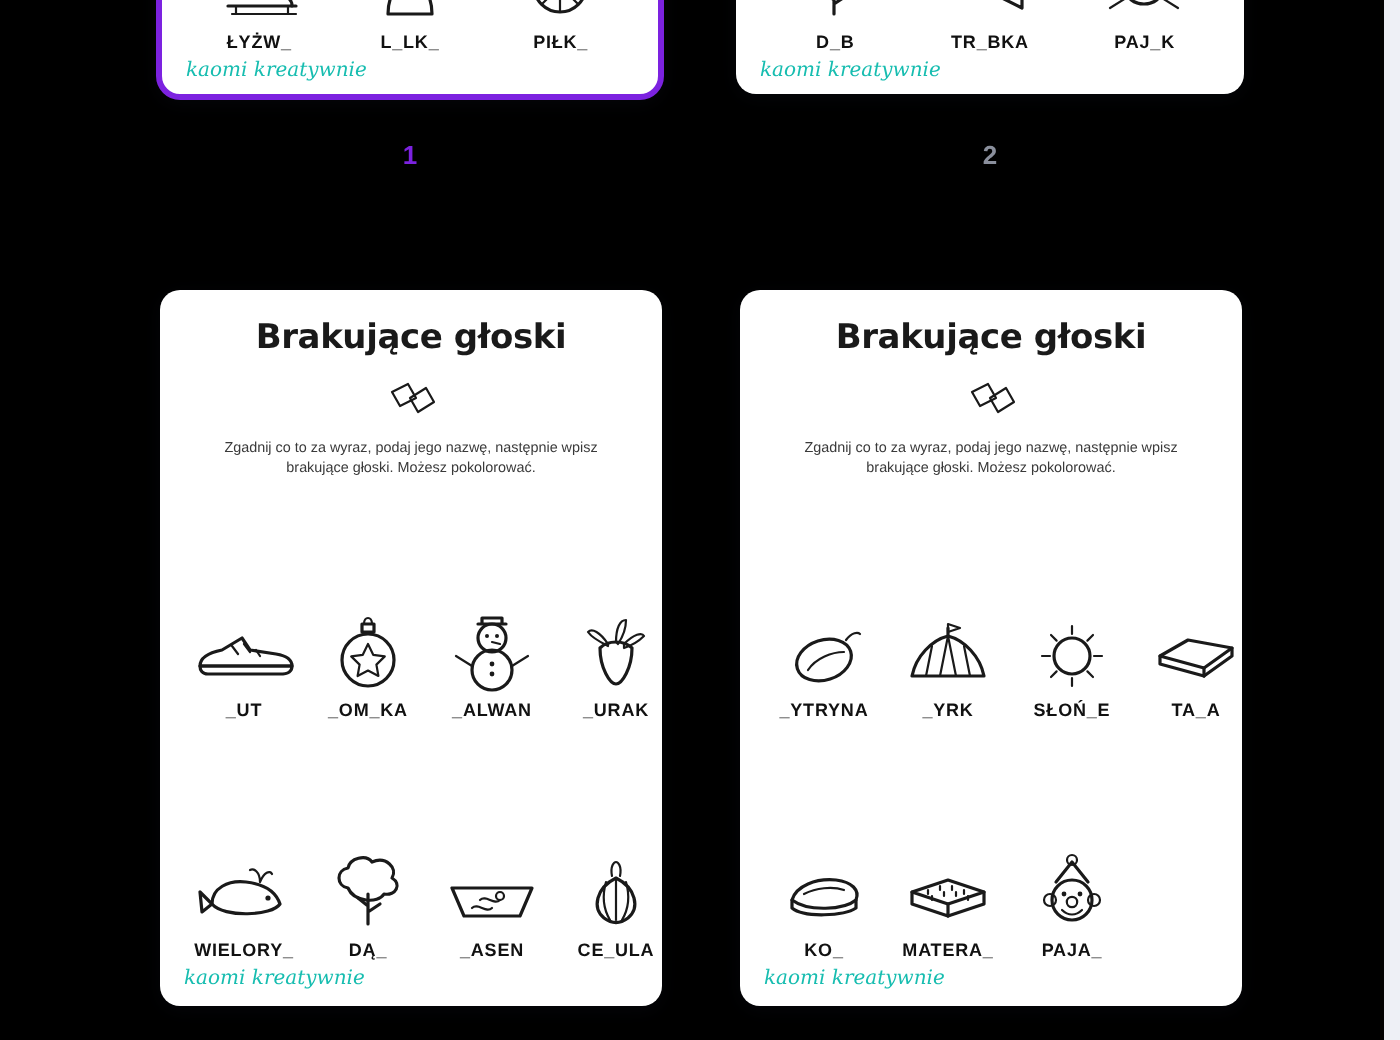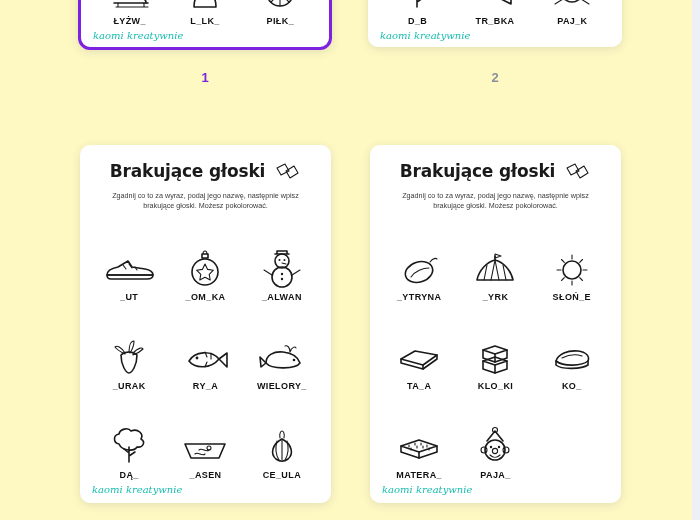--- a/index.html
+++ b/index.html
@@ -6,21 +6,21 @@
   html, body {
     margin: 0; padding: 0;
     width: 700px; height: 520px;
     background: #eef0f6;
     font-family: "Liberation Sans", sans-serif;
     overflow: hidden;
   }
   .stage {
     position: relative;
     width: 692px; height: 520px;
-    background: #fef9c3;
+    background: #000000;
   }
 
   
   .page-card {
     position: absolute;
     background: #ffffff;
     border-radius: 10px;
     box-shadow: 0 2px 10px rgba(40,50,80,0.13);
     overflow: hidden;
   }
@@ -35,41 +35,42 @@
     display: flex;
     flex-direction: column;
   }
 
   .sheet-title-row {
     display: flex;
     align-items: center;
     justify-content: center;
     gap: 8px;
     margin-bottom: 8px;
+    flex-direction: column;
   }
   .sheet-title {
     font-family: "DejaVu Sans", sans-serif;
     font-weight: bold;
     font-size: 17px;
     color: #1a1a1a;
     letter-spacing: -0.2px;
     white-space: nowrap;
   }
   .sheet-subtitle {
     text-align: center;
     font-size: 7.2px;
     line-height: 1.45;
     color: #3a3a3a;
     padding: 0 16px;
     margin-bottom: 7px;
   }
 
   .grid {
     display: grid;
-    grid-template-columns: repeat(3, 1fr);
+    grid-template-columns: repeat(5, 1fr);
     row-gap: 6px;
     column-gap: 2px;
     flex: 1;
   }
   .cell {
     display: flex;
     flex-direction: column;
     align-items: center;
     justify-content: flex-end;
   }

